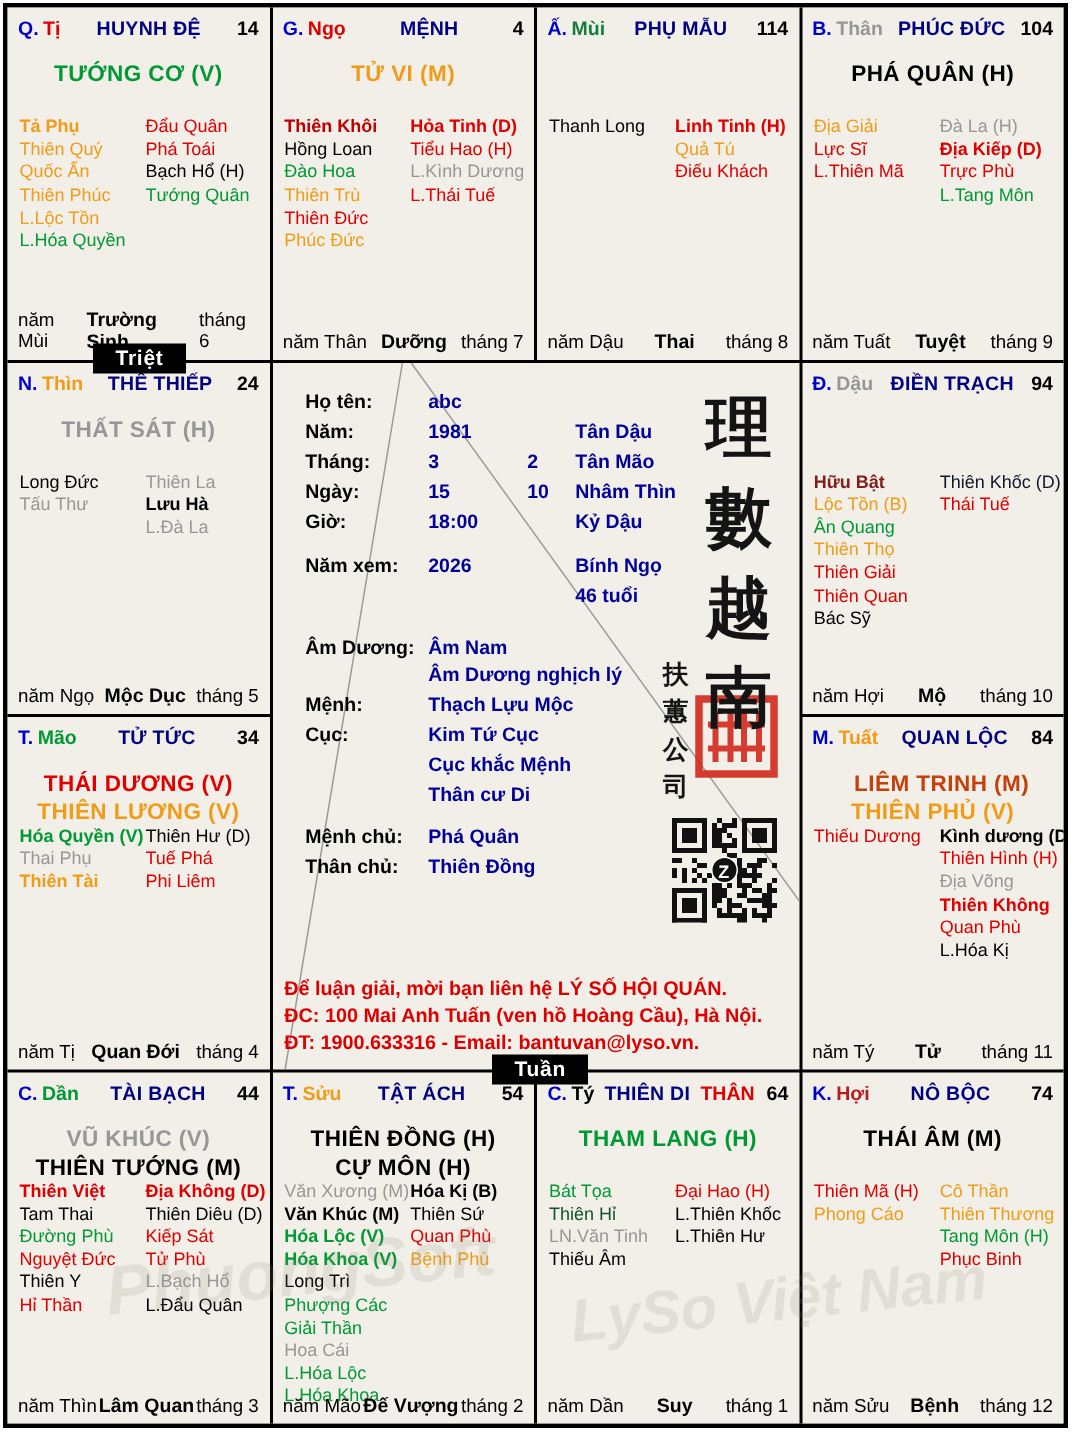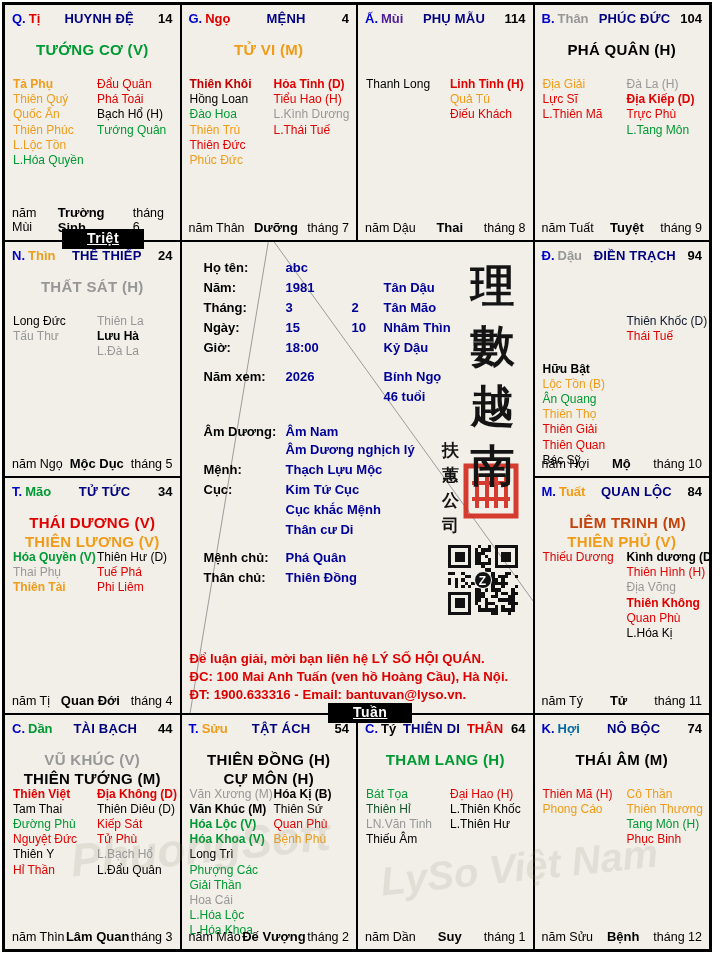--- a/index.html
+++ b/index.html
@@ -37,21 +37,21 @@
   .callig{position:absolute;left:284px;top:14px;width:54px;z-index:2;text-align:center;color:#141414;
           font-family:"DejaVu Serif","Liberation Serif",serif;font-size:44px;line-height:60px;font-weight:bold;}
   .callig-small{position:absolute;left:257px;top:196px;width:24px;z-index:2;text-align:center;color:#141414;
           font-family:"DejaVu Serif","Liberation Serif",serif;font-size:17px;line-height:25px;font-weight:bold;}
   .seal{position:absolute;left:281px;top:221px;width:56px;height:56px;z-index:1;opacity:.9;}
   .qr{position:absolute;left:266px;top:303px;width:70px;height:70px;z-index:2;}
   .qr svg{width:100%;height:100%;shape-rendering:crispEdges;}
   .zlogo{position:absolute;left:26px;top:26px;width:18px;height:18px;border-radius:50%;background:#111;
          color:#fff;font-weight:bold;font-size:12px;line-height:18px;text-align:center;border:1px solid #fff;box-sizing:border-box;}
   .badge{position:absolute;background:#000;color:#fff;font-weight:bold;font-size:14px;
-         padding:1px 25px 3px;z-index:6;letter-spacing:.5px;white-space:nowrap;text-decoration:underline;}
+         padding:1px 15px 3px;z-index:6;letter-spacing:.5px;white-space:nowrap;}
   #badge-triet{left:62px;top:229px;}
   #badge-tuan{left:328px;top:703px;}
   .wm{position:absolute;z-index:4;pointer-events:none;font-style:italic;font-weight:bold;font-size:46px;
       color:rgba(145,140,120,0.16);white-space:nowrap;transform:rotate(-6deg);}
   .bold{font-weight:bold;}
 </style>
 </head>
 <body>
 
 <div class="frame">
@@ -372,21 +372,21 @@
         </div>
         <div class="ftr">
           <span>năm Thân</span>
           <span class="stage">Dưỡng</span>
           <span>tháng 7</span>
         </div>
       </div>
       <div class="cell" style="grid-area: 1 / 3;">
         <div class="hdr">
           <span class="stem">Ấ.</span>
-          <span class="branch" style="color: #4c1d95;">Mùi</span>
+          <span class="branch" style="color: #15803d;">Mùi</span>
           <span class="palace">PHỤ MẪU</span>
           <span class="num">114</span>
         </div>
         <div class="majors"></div>
         <div class="stars">
           <div class="colL">
             <span class="star" style="color: rgb(0, 0, 0);">Thanh Long</span>
           </div>
           <div class="colR">
             <span class="star bold" style="color: rgb(225, 0, 0);">Linh Tinh (H)</span>
@@ -459,21 +459,21 @@
       <div class="cell" style="grid-area: 2 / 4;">
         <div class="hdr">
           <span class="stem">Đ.</span>
           <span class="branch" style="color: rgb(151, 151, 151);">Dậu</span>
           <span class="palace">ĐIỀN TRẠCH</span>
           <span class="num">94</span>
         </div>
         <div class="majors"></div>
         <div class="stars">
           <div class="colL">
-            <span class="star bold" style="color: #000000; margin-top: 48px;">Hữu Bật</span>
+            <span class="star bold" style="color: #7f1d1d;">Hữu Bật</span>
             <span class="star" style="color: rgb(240, 156, 24);">Lộc Tồn (B)</span>
             <span class="star" style="color: rgb(0, 153, 51);">Ân Quang</span>
             <span class="star" style="color: rgb(240, 156, 24);">Thiên Thọ</span>
             <span class="star" style="color: rgb(225, 0, 0);">Thiên Giải</span>
             <span class="star" style="color: rgb(225, 0, 0);">Thiên Quan</span>
             <span class="star" style="color: rgb(0, 0, 0);">Bác Sỹ</span>
           </div>
           <div class="colR">
             <span class="star" style="color: #0f172a;">Thiên Khốc (D)</span>
             <span class="star" style="color: rgb(225, 0, 0);">Thái Tuế</span>
@@ -642,21 +642,21 @@
         </div>
         <div class="ftr">
           <span>năm Dần</span>
           <span class="stage">Suy</span>
           <span>tháng 1</span>
         </div>
       </div>
       <div class="cell" style="grid-area: 4 / 4;">
         <div class="hdr">
           <span class="stem">K.</span>
-          <span class="branch" style="color: #0369a1;">Hợi</span>
+          <span class="branch" style="color: #b91c1c;">Hợi</span>
           <span class="palace">NÔ BỘC</span>
           <span class="num">74</span>
         </div>
         <div class="majors">
           <div style="color: rgb(0, 0, 0);">THÁI ÂM (M)</div>
         </div>
         <div class="stars">
           <div class="colL">
             <span class="star" style="color: rgb(225, 0, 0);">Thiên Mã (H)</span>
             <span class="star" style="color: rgb(240, 156, 24);">Phong Cáo</span>

